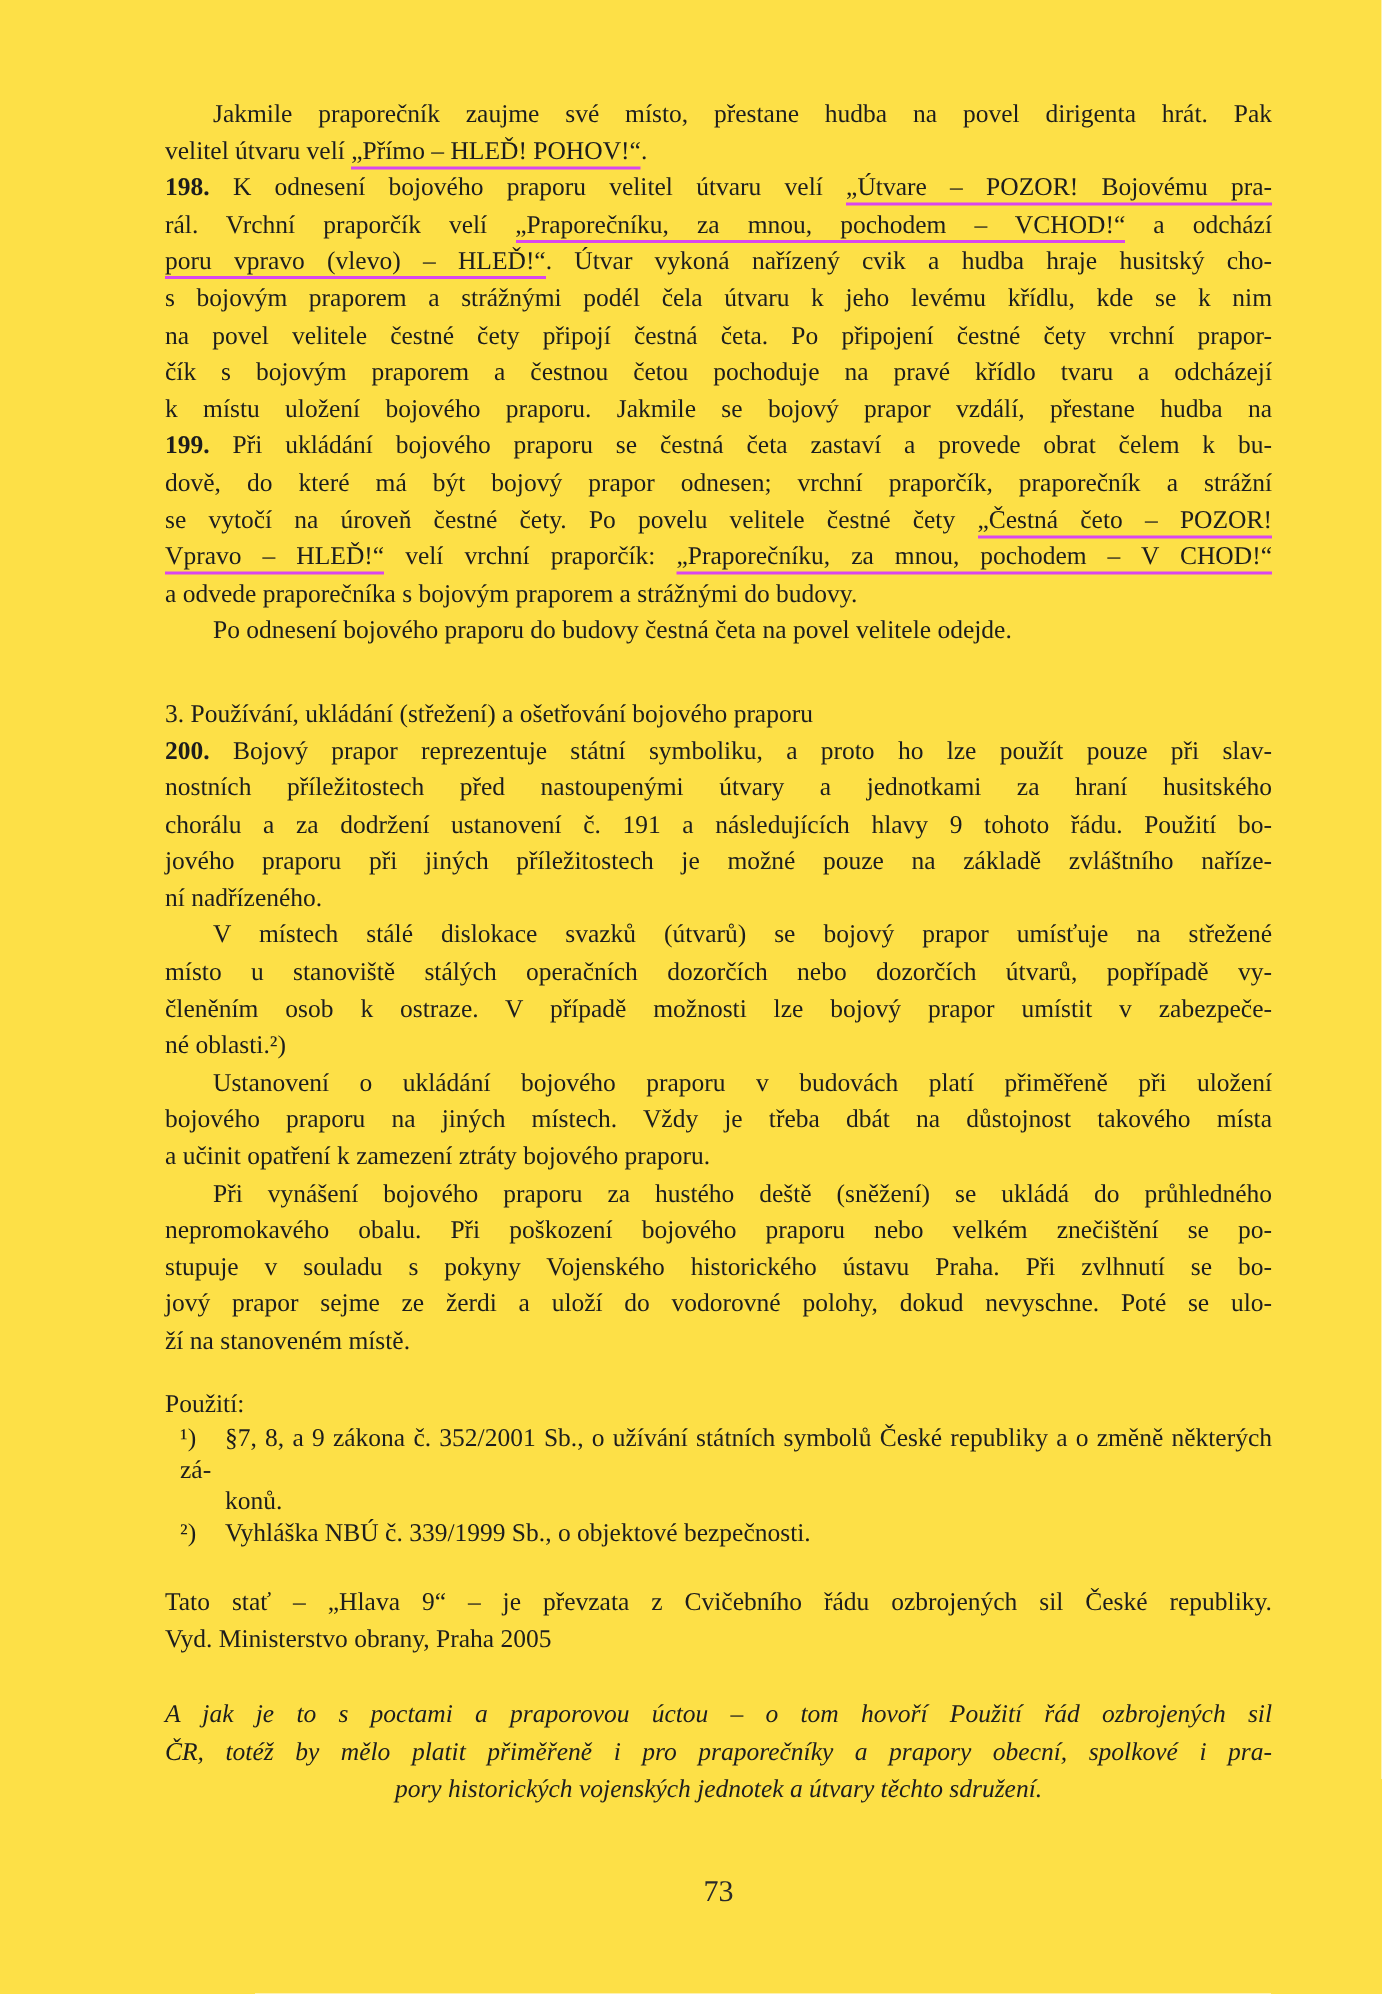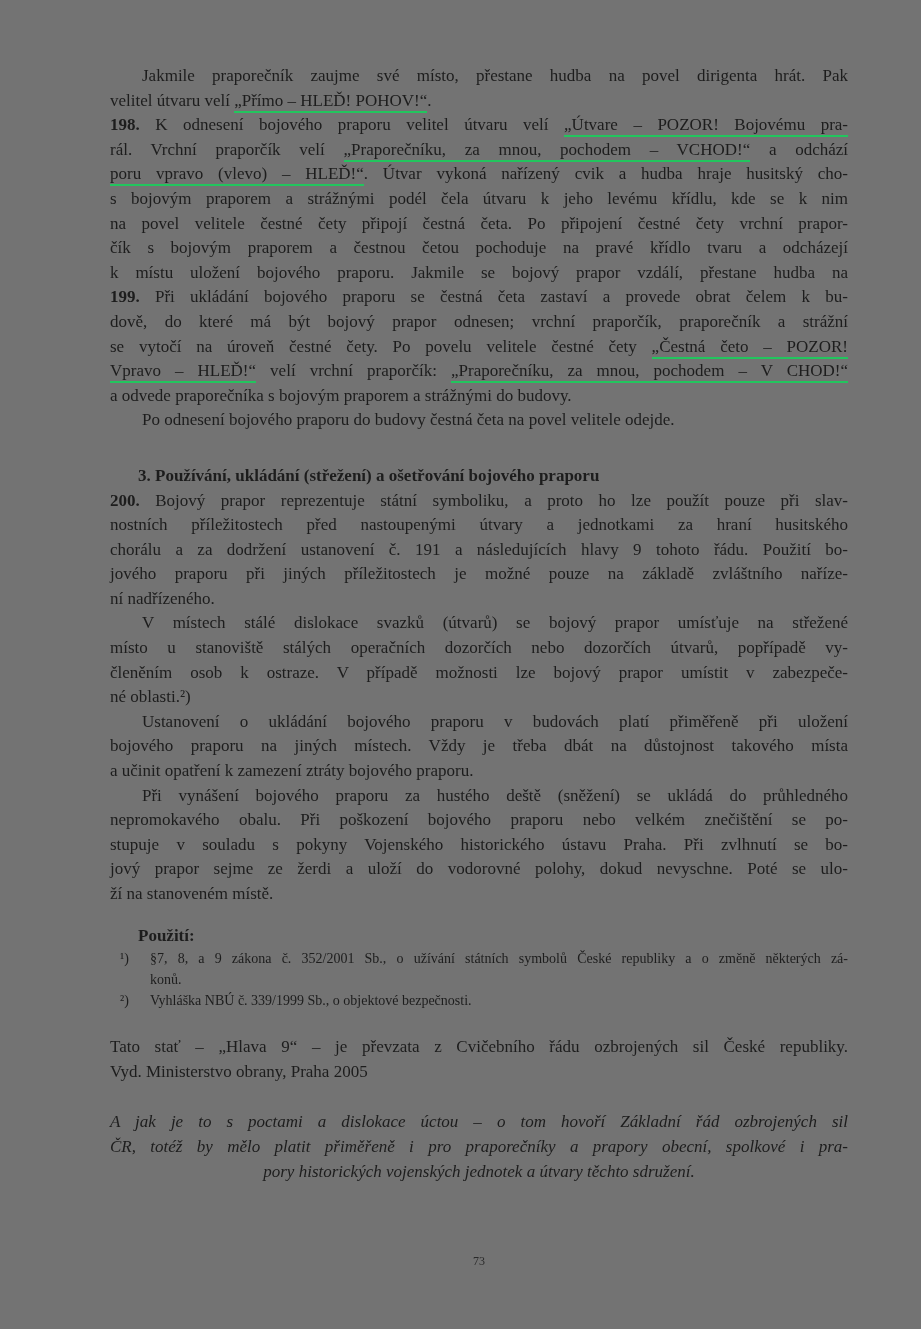--- a/index.html
+++ b/index.html
@@ -5,68 +5,68 @@
 <style>
   html, body {
     margin: 0;
     padding: 0;
     background: #ffffff;
   }
   .page {
     position: relative;
     width: 921px;
     height: 1329px;
-    background: #737373;
+    background: #fde047;
     overflow: hidden;
     font-family: "Liberation Serif", "DejaVu Serif", serif;
     font-size: 17px;
     line-height: 24.6px;
     color: #1d1d1d;
   }
   .content {
     position: absolute;
     left: 110px;
     top: 64px;
     width: 738px;
   }
   .block { margin: 0; }
-  .block.heading { font-weight: bold; margin-left: 28px; }
+  .block.heading { font-weight: normal; }
   .block.italic { font-style: italic; }
   .block.small {
-    font-size: 14px;
+    font-size: 17px;
     line-height: 21px;
     padding-left: 10px;
   }
   .line {
     text-align: justify;
     text-align-last: justify;
     min-height: 24.6px;
   }
   .block.small .line { min-height: 21px; }
   .line.last { text-align-last: left; }
   .line.center { text-align-last: center; }
   .line.indent { text-indent: 32px; }
   .line.fn-cont { padding-left: 30px; }
   .run-b { font-weight: bold; }
   .run-u {
-    border-bottom: 2px solid #22c55e;
+    border-bottom: 2px solid #d946ef;
     padding-bottom: 1px;
   }
   .run-m {
     display: inline-block;
     width: 30px;
   }
   .spacer { width: 100%; }
   .page-number {
     position: absolute;
     left: 110px;
     top: 1249px;
     width: 738px;
     text-align: center;
-    font-size: 12px;
+    font-size: 20px;
     color: #2a2a2a;
   }
 </style>
 </head>
 <body>
 
 <div class="page">
   <div class="content">
       <div class="block">
         <div class="line indent"><span>Jakmile praporečník zaujme své místo, přestane hudba na povel dirigenta hrát. Pak</span></div>
@@ -129,19 +129,19 @@
         <div class="line last fn-cont"><span>konů.</span></div>
         <div class="line last"><span class="run-m">²)</span><span>Vyhláška NBÚ č. 339/1999 Sb., o objektové bezpečnosti.</span></div>
       </div>
       <div class="spacer" style="height: 24px;"></div>
       <div class="block">
         <div class="line"><span>Tato stať – „Hlava 9“ – je převzata z Cvičebního řádu ozbrojených sil České republiky.</span></div>
         <div class="line last"><span>Vyd. Ministerstvo obrany, Praha 2005</span></div>
       </div>
       <div class="spacer" style="height: 26px;"></div>
       <div class="block italic">
-        <div class="line"><span>A jak je to s poctami a dislokace úctou – o tom hovoří Základní řád ozbrojených sil</span></div>
+        <div class="line"><span>A jak je to s poctami a praporovou úctou – o tom hovoří Použití řád ozbrojených sil</span></div>
         <div class="line"><span>ČR, totéž by mělo platit přiměřeně i pro praporečníky a prapory obecní, spolkové i pra-</span></div>
         <div class="line last center"><span>pory historických vojenských jednotek a útvary těchto sdružení.</span></div>
       </div>
     </div>
   <div class="page-number">73</div>
 </div>
 
 </body></html>

